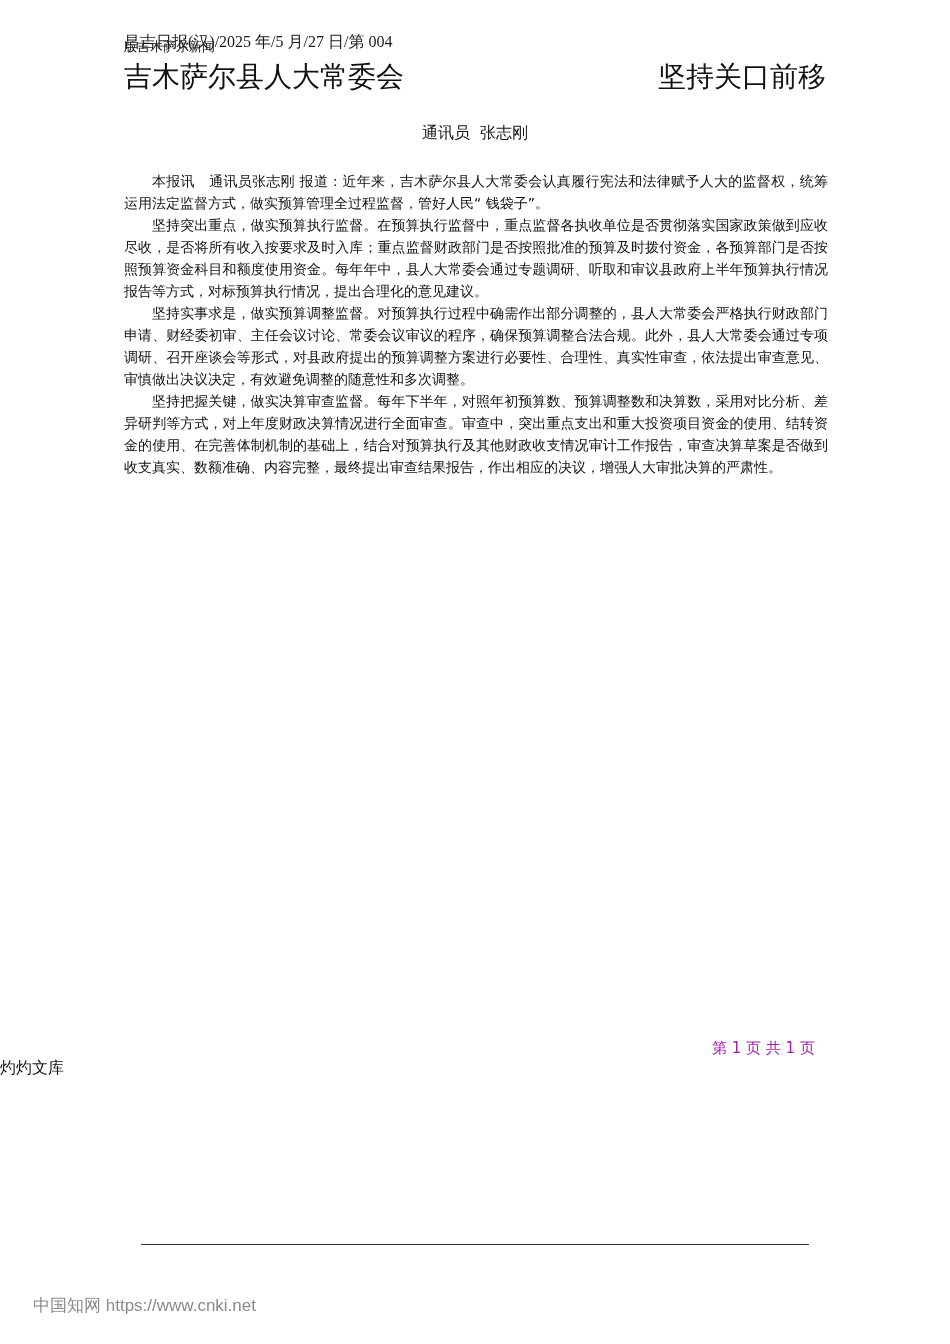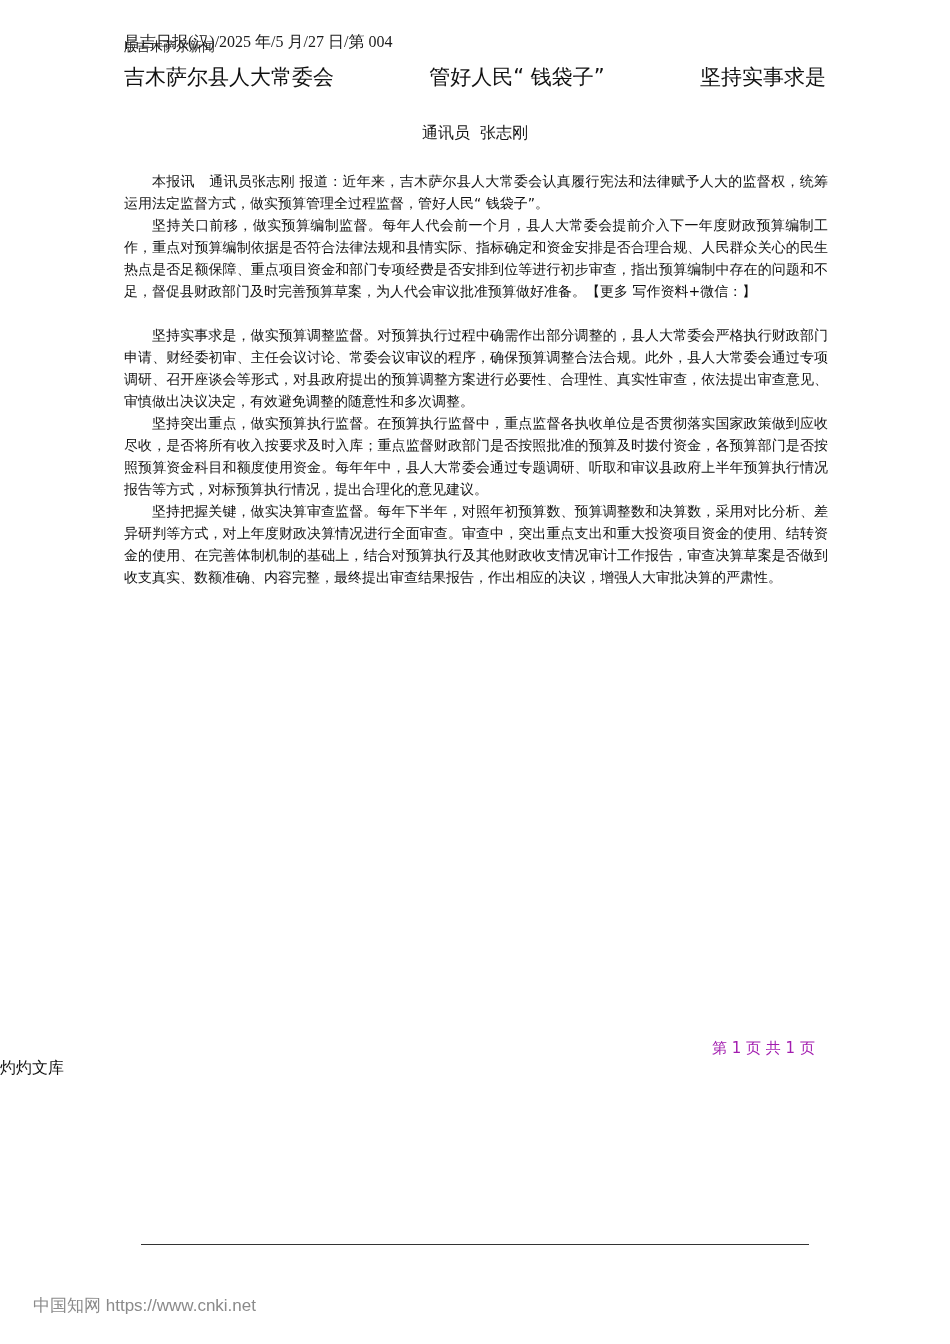--- a/index.html
+++ b/index.html
@@ -25,21 +25,21 @@
       white-space: nowrap;
     }
     #meta-line-1 { top: 32px; }
     #meta-line-2 { top: 37px; font-family: "DejaVu Sans", sans-serif; font-size: 13px; }
 
     .title {
       position: absolute;
       left: 124px;
       width: 702px;
       top: 62px;
-      font-size: 21px;
+      font-size: 28px;
       line-height: 30px;
       color: #111111;
     }
     .title-line1 {
       display: flex;
       justify-content: space-between;
       white-space: nowrap;
     }
     .title-line2 {
       text-align: center;
@@ -113,32 +113,30 @@
   </style>
 </head>
 <body>
 
 <div id="meta-line-1" class="meta-line">昌吉日报(汉)/2025 年/5 月/27 日/第 004</div>
 <div id="meta-line-2" class="meta-line">版吉木萨尔新闻</div>
 
 <div class="title">
   <div class="title-line1">
     <span>吉木萨尔县人大常委会</span>
-    <span>管好人民“ 钱袋子”</span>
-    <span>坚持实事求是</span>
+    <span>坚持关口前移</span>
   </div>
 </div>
 
 <div class="byline">通讯员  张志刚</div>
 
 <div class="body-text">
   <p>本报讯　通讯员张志刚 报道：近年来，吉木萨尔县人大常委会认真履行宪法和法律赋予人大的监督权，统筹运用法定监督方式，做实预算管理全过程监督，管好人民“ 钱袋子”。</p>
-  <p class="spaced">坚持关口前移，做实预算编制监督。每年人代会前一个月，县人大常委会提前介入下一年度财政预算编制工作，重点对预算编制依据是否符合法律法规和县情实际、指标确定和资金安排是否合理合规、人民群众关心的民生热点是否足额保障、重点项目资金和部门专项经费是否安排到位等进行初步审查，指出预算编制中存在的问题和不足，督促县财政部门及时完善预算草案，为人代会审议批准预算做好准备。【更多 写作资料+微信：】</p>
+  <p>坚持突出重点，做实预算执行监督。在预算执行监督中，重点监督各执收单位是否贯彻落实国家政策做到应收尽收，是否将所有收入按要求及时入库；重点监督财政部门是否按照批准的预算及时拨付资金，各预算部门是否按照预算资金科目和额度使用资金。每年年中，县人大常委会通过专题调研、听取和审议县政府上半年预算执行情况报告等方式，对标预算执行情况，提出合理化的意见建议。</p>
   <p>坚持实事求是，做实预算调整监督。对预算执行过程中确需作出部分调整的，县人大常委会严格执行财政部门申请、财经委初审、主任会议讨论、常委会议审议的程序，确保预算调整合法合规。此外，县人大常委会通过专项调研、召开座谈会等形式，对县政府提出的预算调整方案进行必要性、合理性、真实性审查，依法提出审查意见、审慎做出决议决定，有效避免调整的随意性和多次调整。</p>
-  <p>坚持突出重点，做实预算执行监督。在预算执行监督中，重点监督各执收单位是否贯彻落实国家政策做到应收尽收，是否将所有收入按要求及时入库；重点监督财政部门是否按照批准的预算及时拨付资金，各预算部门是否按照预算资金科目和额度使用资金。每年年中，县人大常委会通过专题调研、听取和审议县政府上半年预算执行情况报告等方式，对标预算执行情况，提出合理化的意见建议。</p>
   <p>坚持把握关键，做实决算审查监督。每年下半年，对照年初预算数、预算调整数和决算数，采用对比分析、差异研判等方式，对上年度财政决算情况进行全面审查。审查中，突出重点支出和重大投资项目资金的使用、结转资金的使用、在完善体制机制的基础上，结合对预算执行及其他财政收支情况审计工作报告，审查决算草案是否做到收支真实、数额准确、内容完整，最终提出审查结果报告，作出相应的决议，增强人大审批决算的严肃性。</p>
 </div>
 
 <div class="page-number">第 1 页 共 1 页</div>
 
 <div class="watermark-left">灼灼文库</div>
 
 <div class="rule"></div>
 
 <div class="footer">

